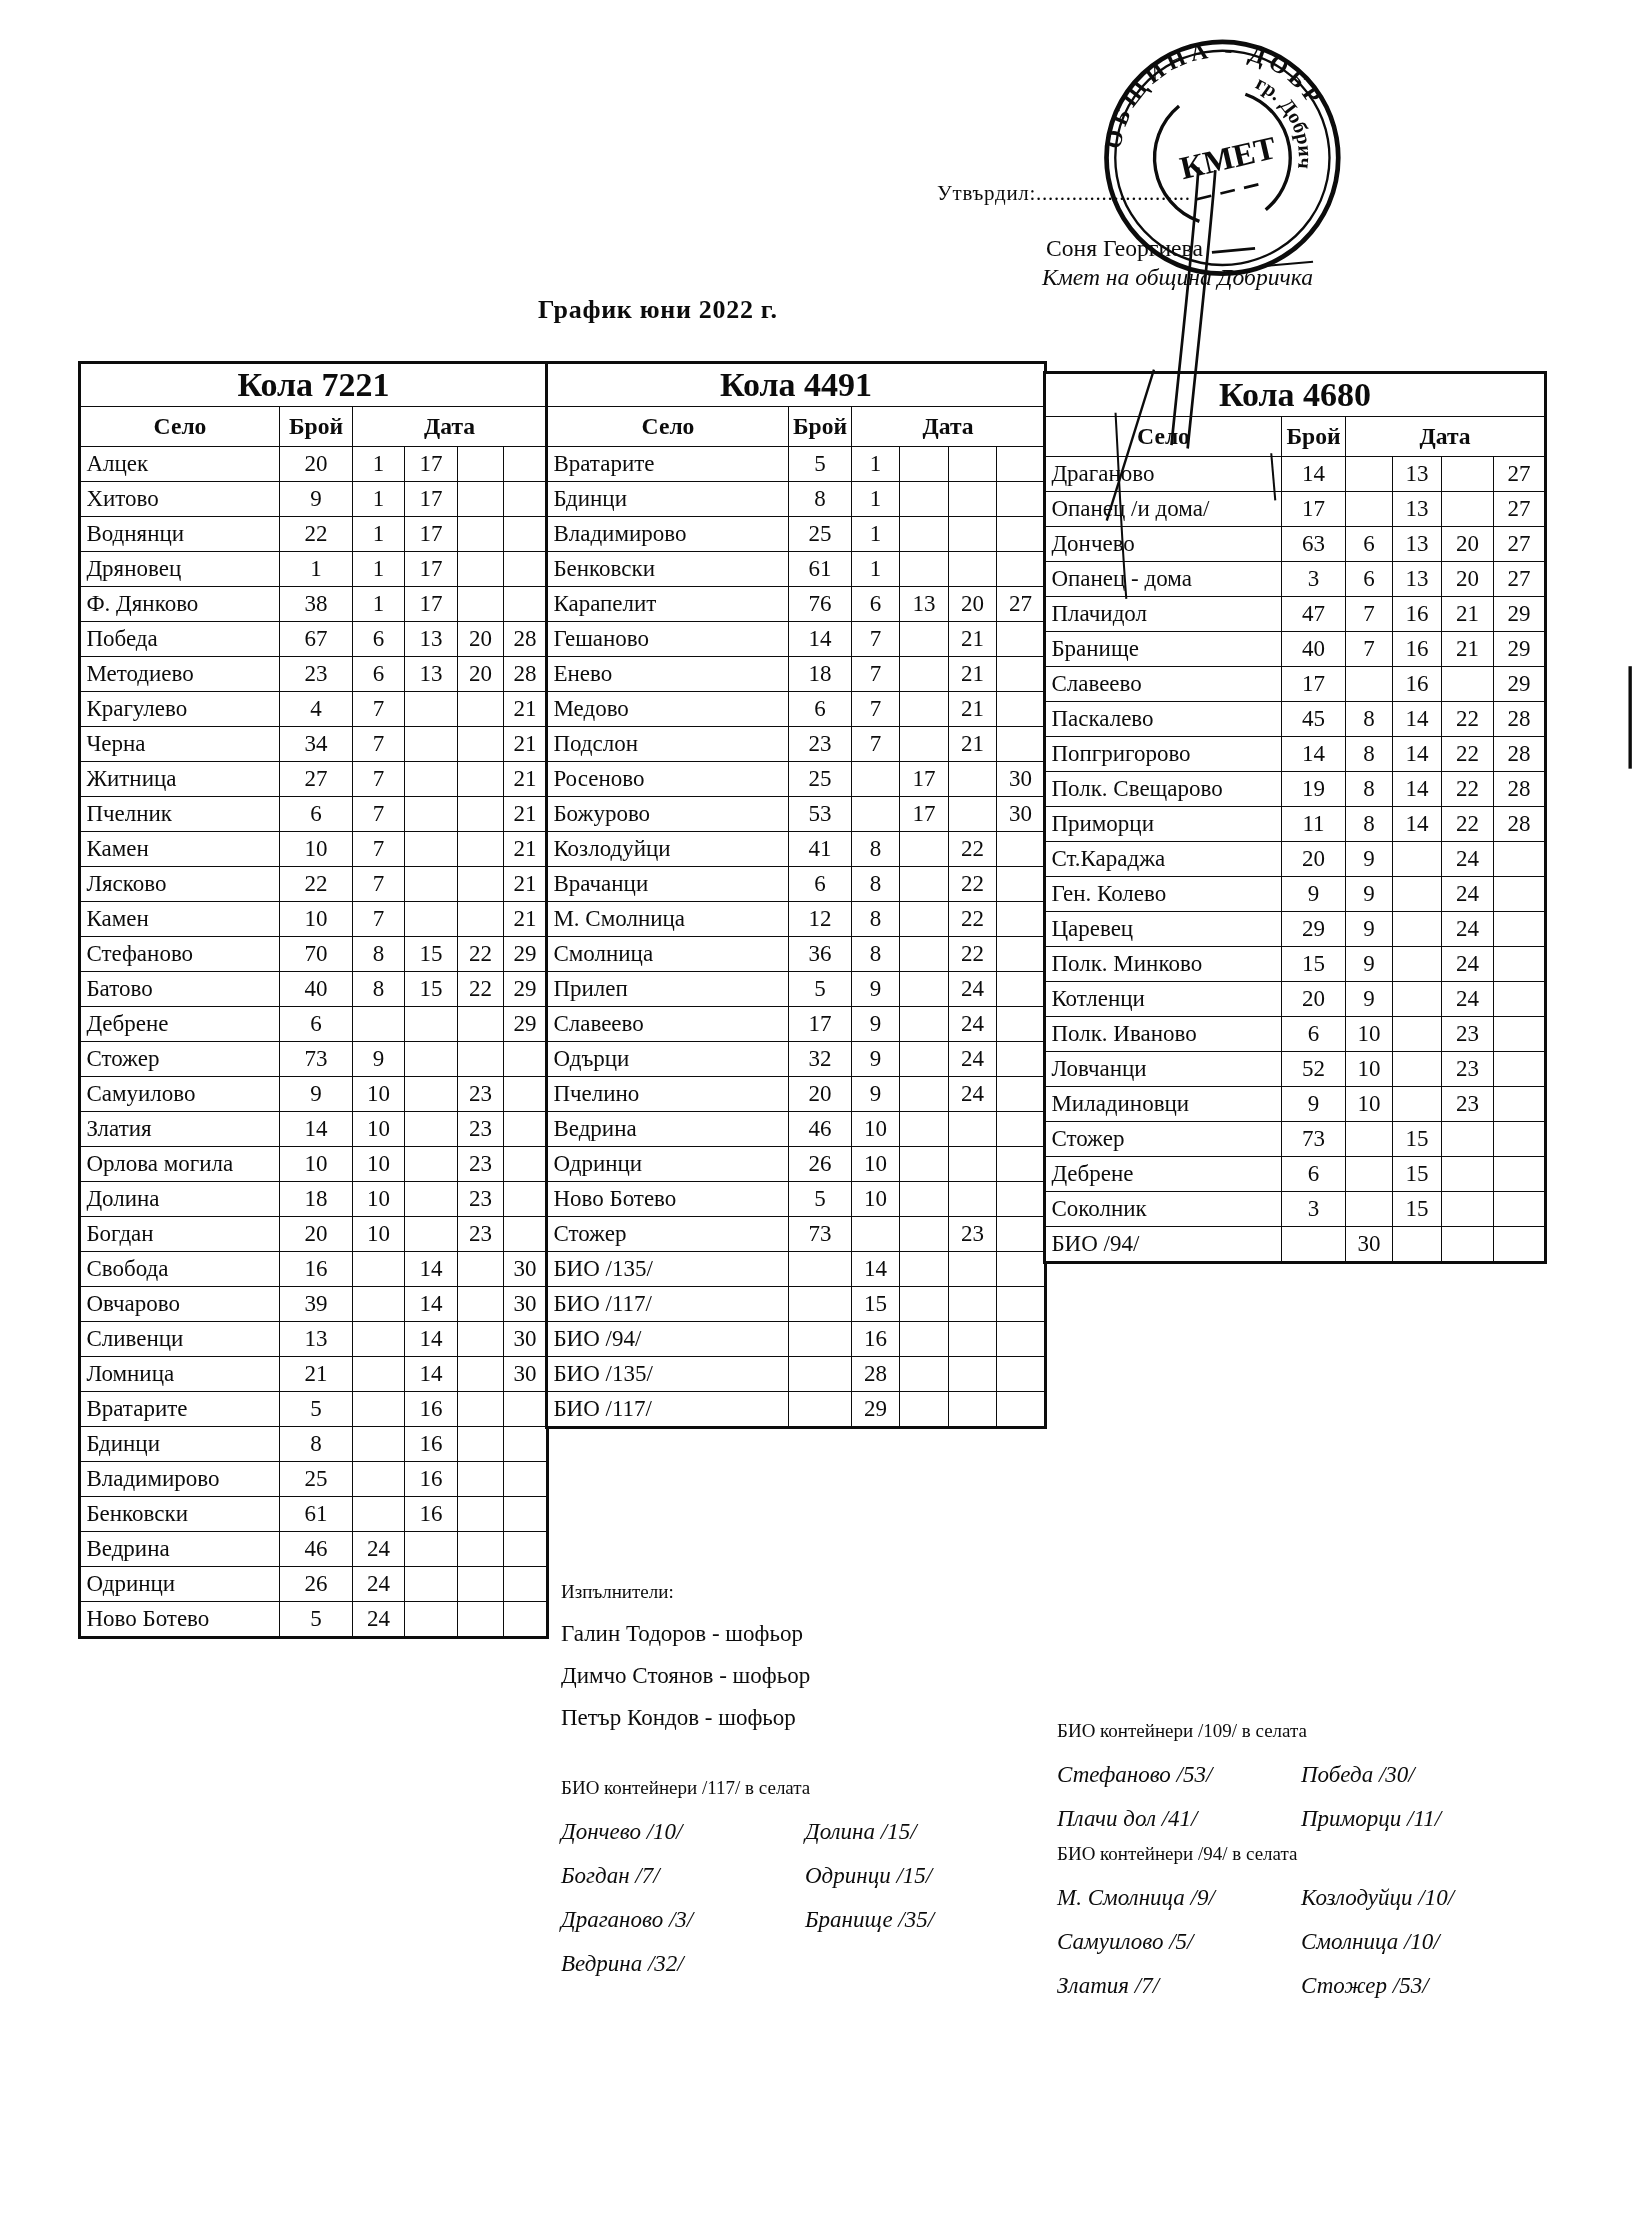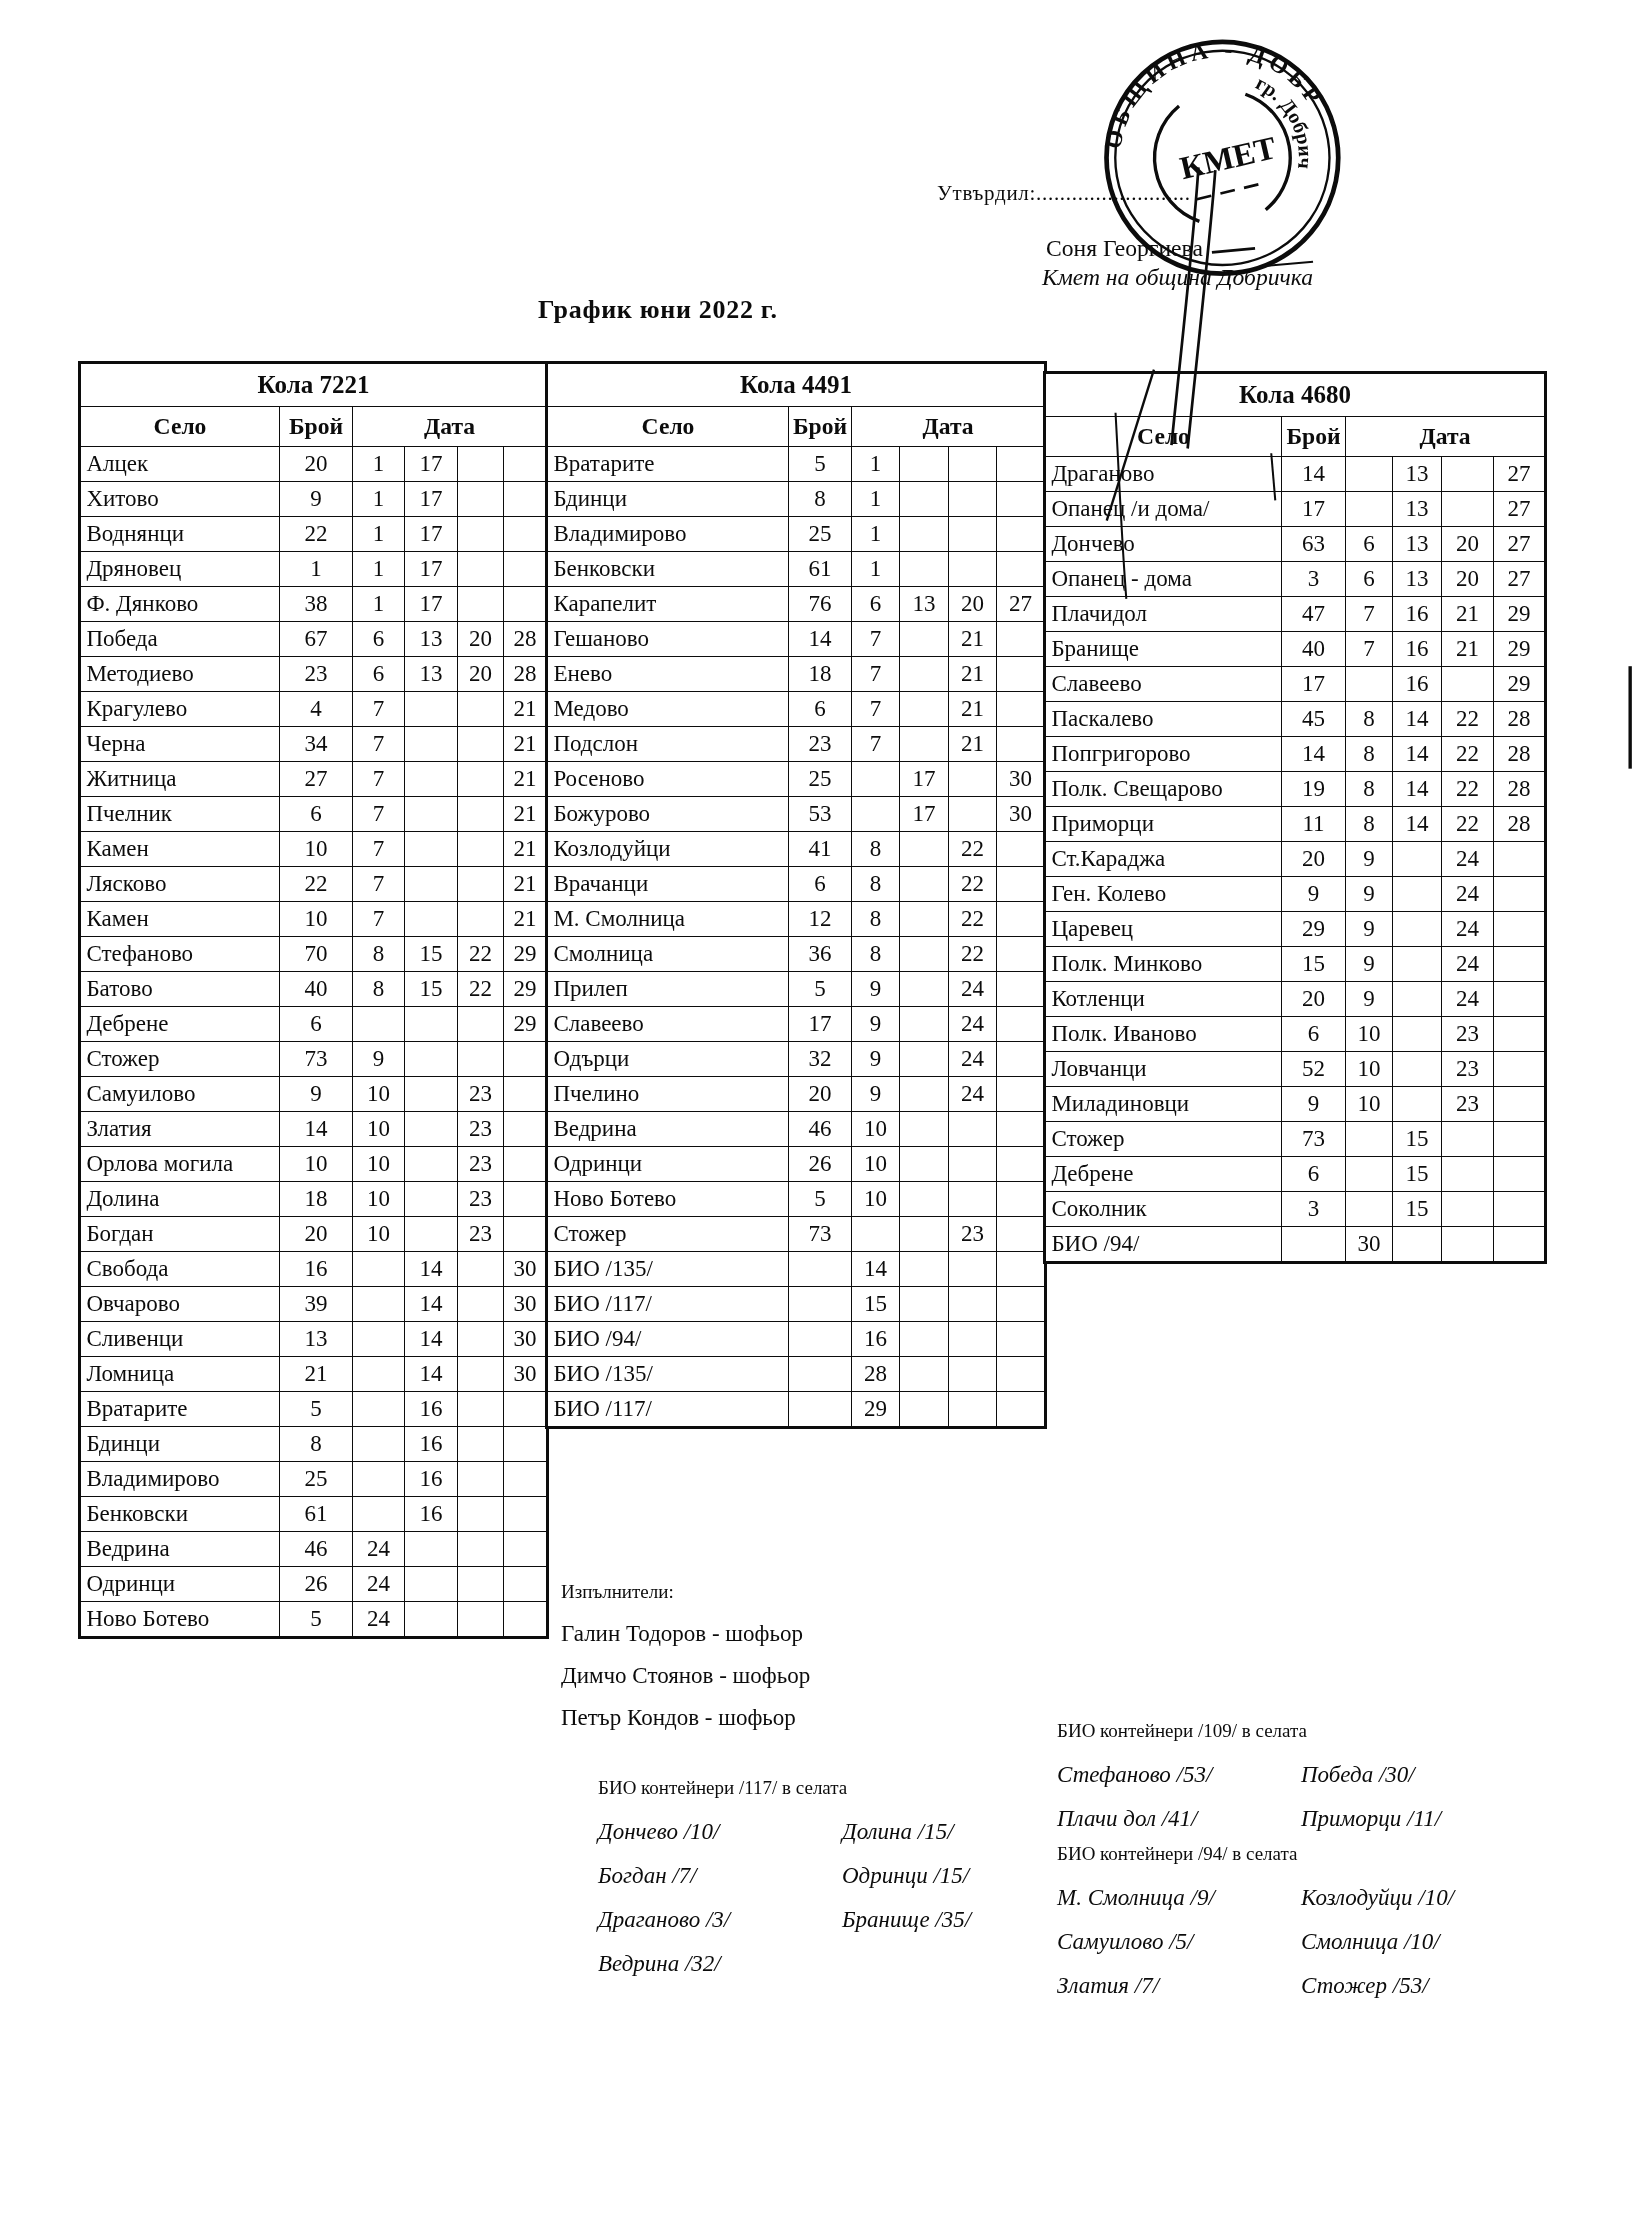--- a/index.html
+++ b/index.html
@@ -14,21 +14,21 @@
   .approve-title{font-size:23.6px;font-style:italic;}
   
   .doc-title{font-size:26px;font-weight:bold;letter-spacing:0.7px;}
   
   table.sched{position:absolute;border-collapse:collapse;table-layout:fixed;background:#fff;}
   table.sched th,table.sched td{
     border:1.7px solid #0c0c0c;overflow:hidden;white-space:nowrap;
     font-family:"Liberation Serif", serif;color:#0c0c0c;
   }
   table.sched{border:3.4px solid #0c0c0c;}
-  th.car{font-size:25px;font-weight:bold;height:40px;border-bottom:2.7px solid #0c0c0c;text-align:center;}
+  th.car{font-size:34px;font-weight:bold;height:40px;border-bottom:2.7px solid #0c0c0c;text-align:center;}
   th.h2{font-size:23.6px;font-weight:bold;height:37px;text-align:center;}
   td.selo{font-size:23px;text-align:left;padding:0 2.7px 0 5.4px;height:34px;}
   td.num{font-size:23px;text-align:center;padding:0;height:34px;}
   
   .list-block{position:absolute;font-size:23px;line-height:44px;white-space:nowrap;}
   .list-block .hdr{font-size:19px;}
   .two-col{display:block;font-style:italic;}
   .two-col .l{display:inline-block;width:244px;}
   
   svg text{font-family:"Liberation Serif", serif;}
@@ -821,21 +821,21 @@
     <div>Димчо Стоянов - шофьор</div>
     <div>Петър Кондов - шофьор</div>
   </div>
 
   <div class="list-block" style="left:1057px;top:1709px;">
     <div class="hdr">БИО контейнери /109/ в селата</div>
     <div class="two-col"><span class="l">Стефаново /53/</span><span>Победа /30/</span></div>
     <div class="two-col"><span class="l">Плачи дол /41/</span><span>Приморци /11/</span></div>
   </div>
 
-  <div class="list-block" style="left:561px;top:1766px;margin-left:37px;">
+  <div class="list-block" style="left:561px;top:1766px;">
     <div class="hdr">БИО контейнери /117/ в селата</div>
     <div class="two-col"><span class="l">Дончево /10/</span><span>Долина /15/</span></div>
     <div class="two-col"><span class="l">Богдан /7/</span><span>Одринци /15/</span></div>
     <div class="two-col"><span class="l">Драганово /3/</span><span>Бранище /35/</span></div>
     <div class="two-col"><span class="l">Ведрина /32/</span><span></span></div>
   </div>
 
   <div class="list-block" style="left:1057px;top:1832px;">
     <div class="hdr">БИО контейнери /94/ в селата</div>
     <div class="two-col"><span class="l">М. Смолница /9/</span><span>Козлодуйци /10/</span></div>

